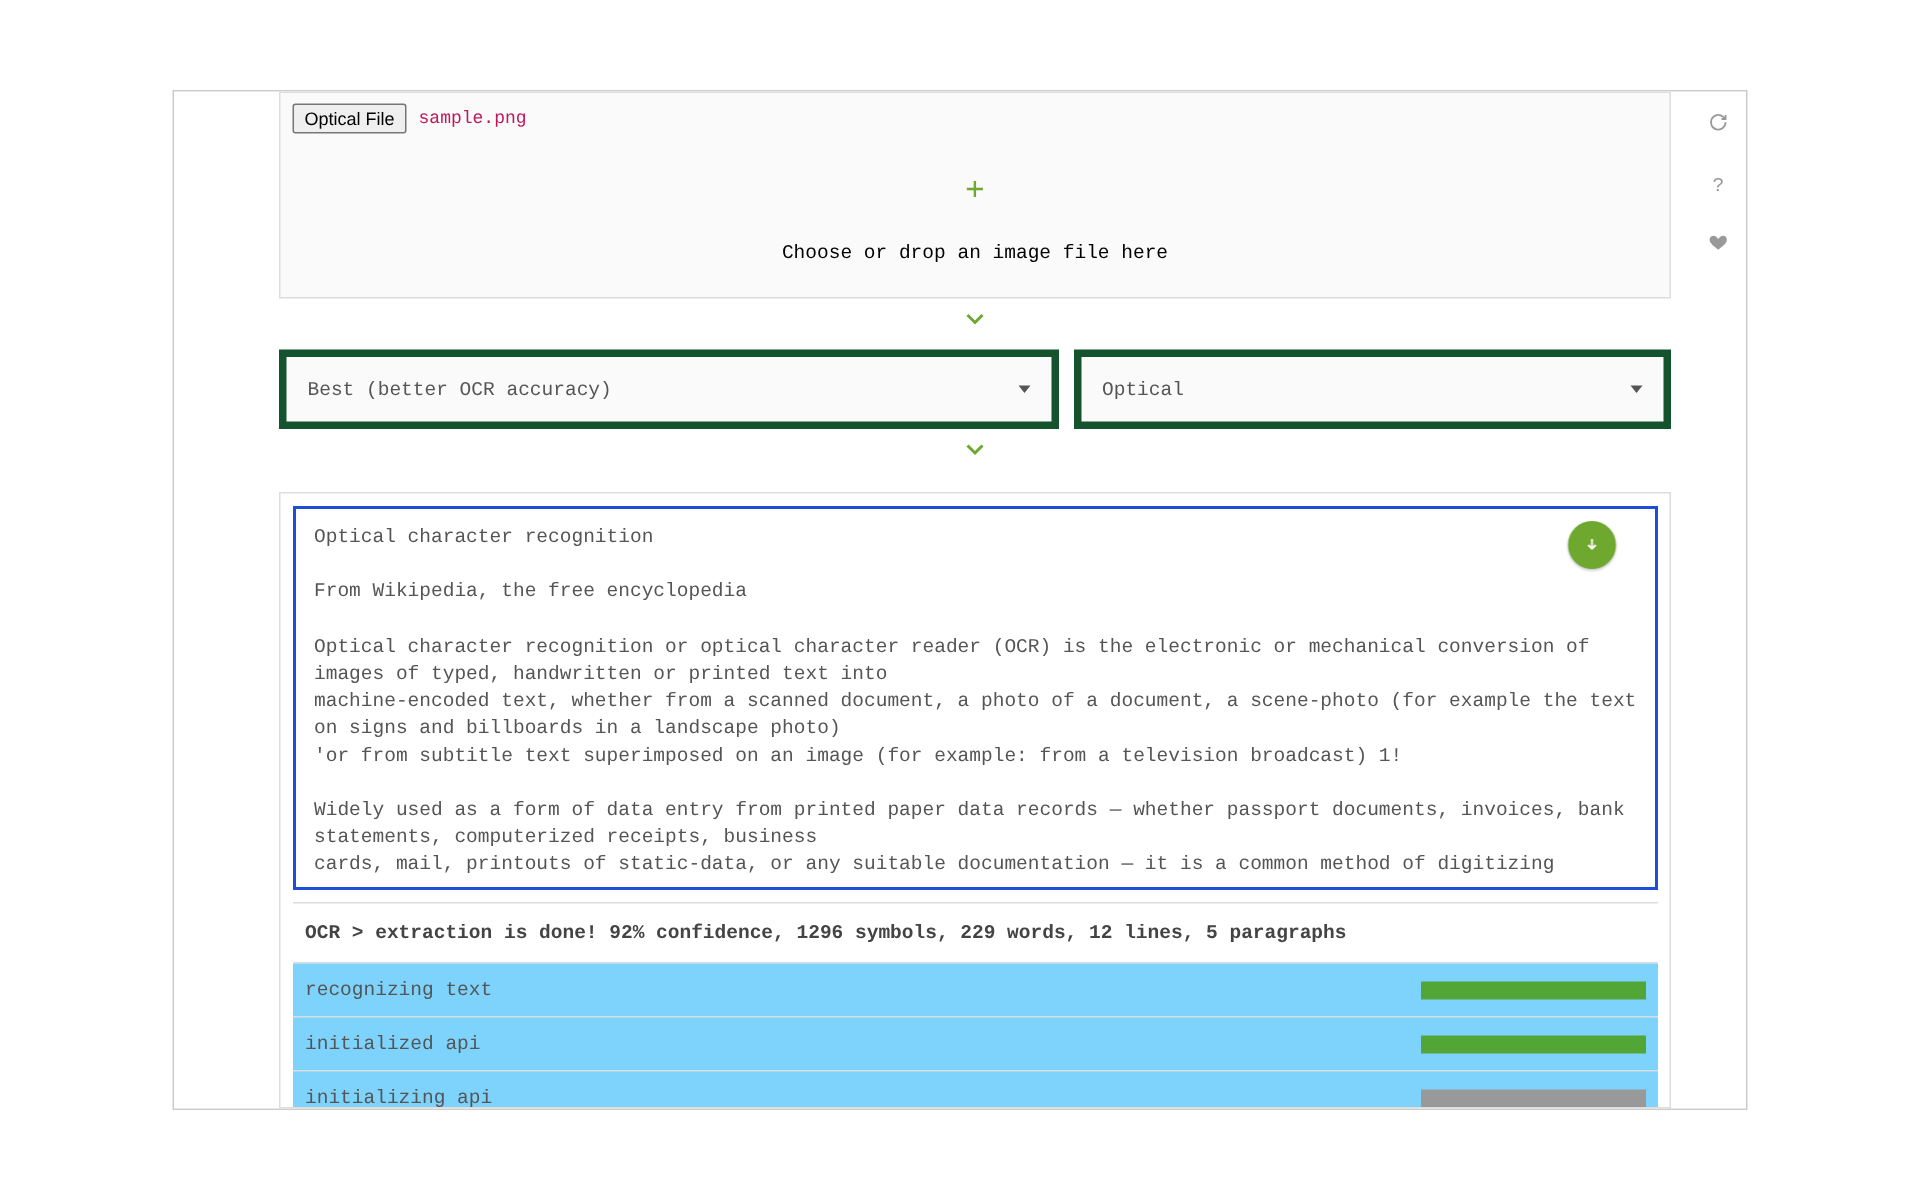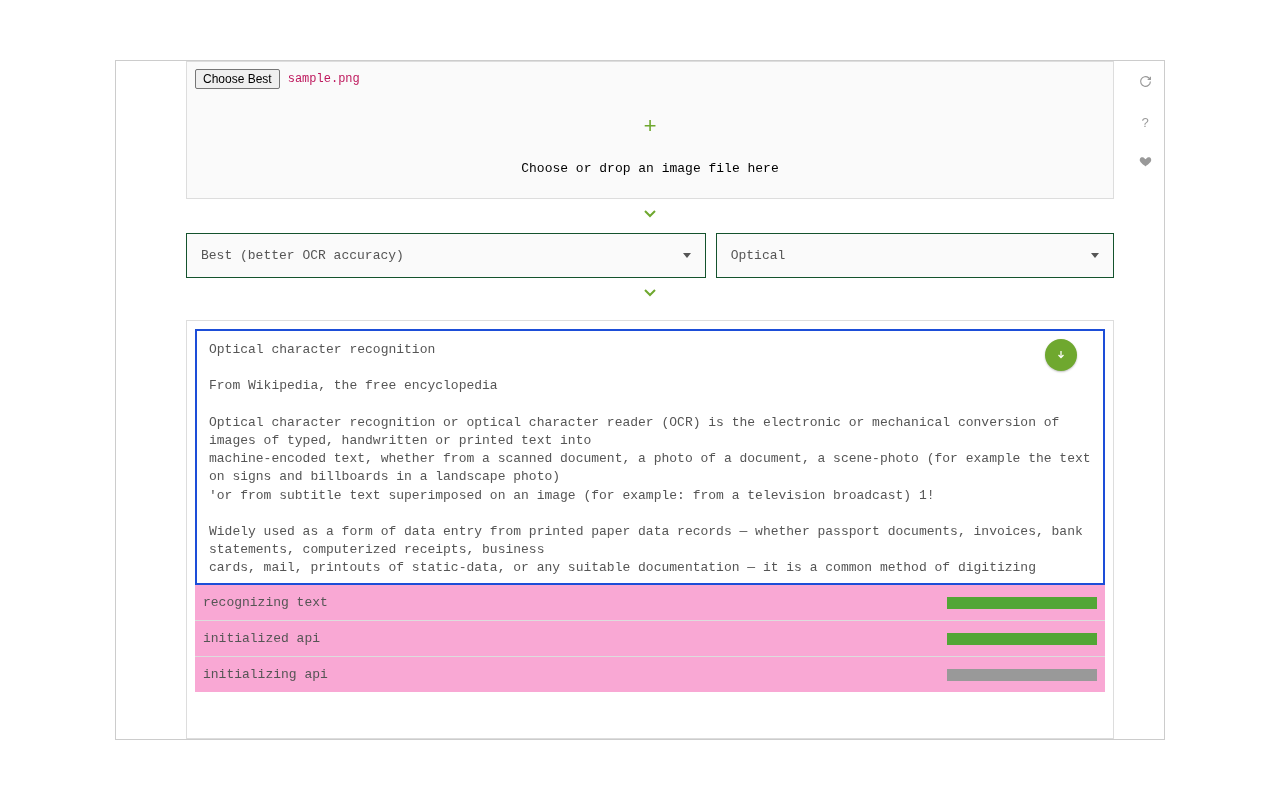--- a/index.html
+++ b/index.html
@@ -100,21 +100,21 @@
     font-size: 14px;
     display: inline-block;
   }
   .chevron svg { width: 14px; height: 10px; }
   .selects-row {
     display: flex;
     gap: 10px;
   }
   .select-box {
     flex: 1;
-    border: 1px solid #14532d;
+    border: 5px solid #14532d;
     background: #fafafa;
     padding: 14px 14px;
     display: flex;
     align-items: center;
     justify-content: space-between;
     cursor: pointer;
   }
   .select-box.left { flex: 0 0 56%; }
   .select-box.right { flex: 1; }
   .caret {
@@ -181,21 +181,21 @@
     color: #444;
     background: #fff;
   }
   .progress-row {
     border-bottom: 1px solid #ddd;
     margin: 0 8px;
     padding: 10px 8px;
     display: flex;
     align-items: center;
     justify-content: space-between;
-    background: #f9a8d4;
+    background: #7dd3fc;
   }
   .progress-bar {
     width: 150px;
     height: 12px;
   }
   .progress-bar.green { background: #52a636; }
   .progress-bar.gray { background: #999; }
   ::-webkit-scrollbar { width: 16px; }
   ::-webkit-scrollbar-track { background: #f1f1f1; }
   ::-webkit-scrollbar-thumb { background: #c1c1c1; }
@@ -218,21 +218,21 @@
         <svg viewBox="0 0 24 24" fill="#999">
             <path d="M12 21s-7.5-4.9-10-9.3C.3 8 2.3 4 6 4c2.2 0 3.8 1.3 4.9 2.7L12 8l1.1-1.3C14.2 5.3 15.8 4 18 4c3.7 0 5.7 4 4 7.7C19.5 16.1 12 21 12 21z"></path>
           </svg>
       </span>
     </div>
 
     <div class="content">
 
       <div class="panel file-area">
         <div class="file-row">
-          <button class="file-btn">Choose Best</button>
+          <button class="file-btn">Optical File</button>
           <span class="file-name">sample.png</span>
         </div>
         <div class="plus-wrap">
           <span class="plus">+</span>
         </div>
         <div class="drop-text">Choose or drop an image file here</div>
       </div>
 
       <div class="chevron-row">
         <span class="chevron">
@@ -276,20 +276,21 @@
 Widely used as a form of data entry from printed paper data records — whether passport documents, invoices, bank statements, computerized receipts, business
 cards, mail, printouts of static-data, or any suitable documentation — it is a common method of digitizing printed texts so that they can be electronically edited</textarea>
             <div class="fab">
               <svg width="12" height="12" viewBox="0 0 24 24" fill="none" stroke="#fff" stroke-width="2.5">
                   <path d="M12 4v12"></path>
                   <path d="M7 12l5 5 5-5"></path>
                 </svg>
             </div>
           </div>
 
+          <div class="status-row">OCR &gt; extraction is done! 92% confidence, 1296 symbols, 229 words, 12 lines, 5 paragraphs</div>
 
           <div class="progress-row">
             <span>recognizing text</span>
             <div class="progress-bar green"></div>
           </div>
           <div class="progress-row">
             <span>initialized api</span>
             <div class="progress-bar green"></div>
           </div>
           <div class="progress-row" style="border-bottom:none;">

